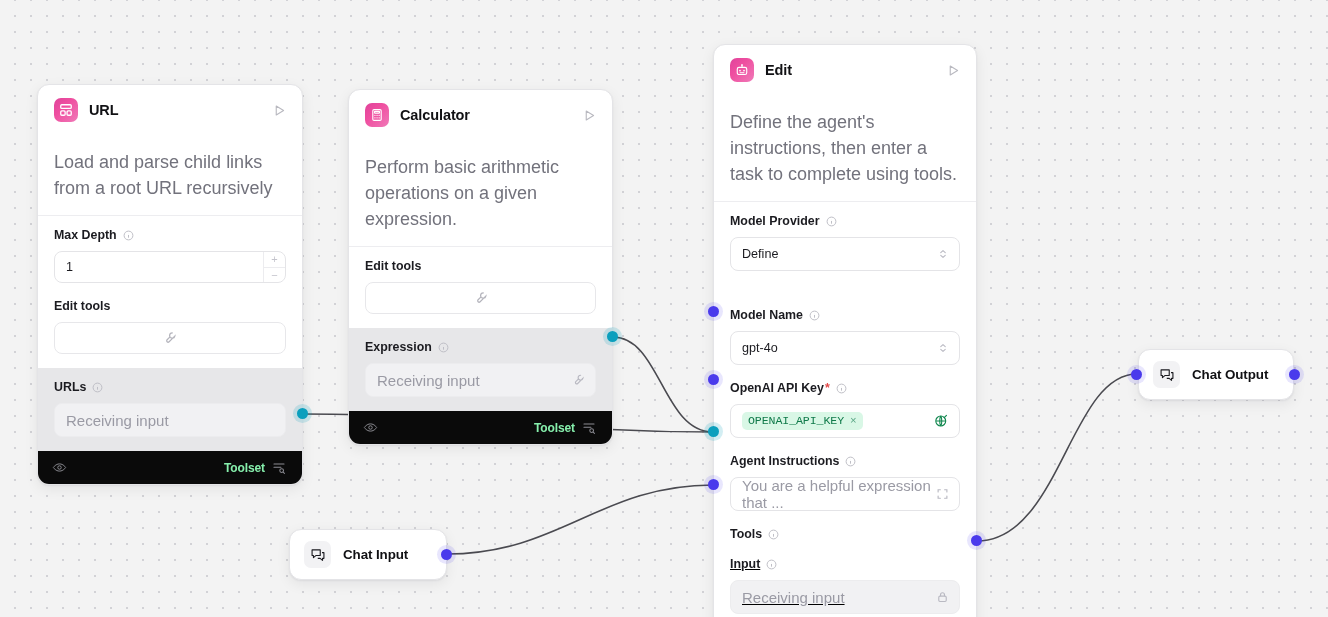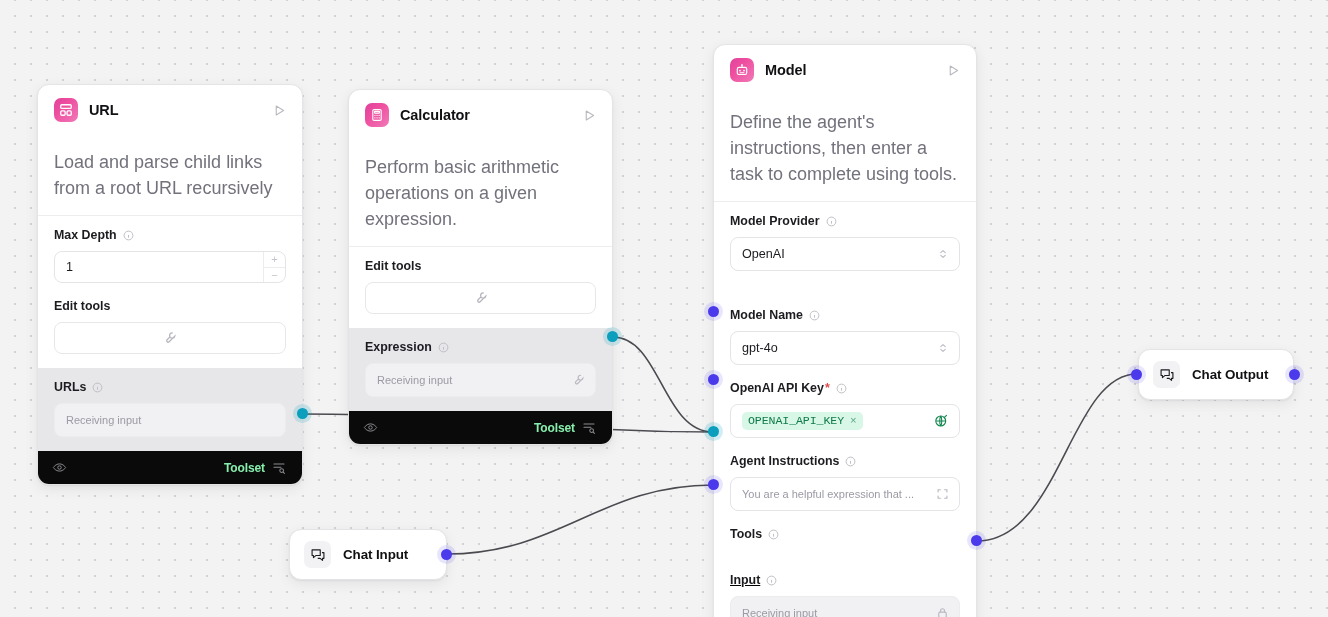--- a/index.html
+++ b/index.html
@@ -88,21 +88,21 @@
     padding: 0 11px;
     font-size: 12.6px;
     color: #1b1b20;
   }
   .control.muted {
     background: #f1f1f3;
     border-color: #ececee;
     color: #9a9aa4;
   }
   .control.tall { height: 34px; }
-  .control .ph { color: #9a9aa4; font-size: 11px; }
+  .control .ph { color: #9a9aa4; font-size: 15px; }
   .ctrl-right {
     position: absolute; right: 10px; top: 50%;
     transform: translateY(-50%);
     display: flex; align-items: center; color: #b9b9c2;
   }
   .edit-tools-box {
     height: 32px;
     border: 1px solid #e7e7ea;
     border-radius: 8px;
     background: #fff;
@@ -363,42 +363,42 @@
         <div class="node-icon">
           <svg width="14" height="14" viewBox="0 0 16 16" fill="none" stroke="#ffffff" stroke-width="1.3">
             <rect x="2.6" y="5" width="10.8" height="8.2" rx="2"></rect>
             <path d="M8 5V2.6" stroke-linecap="round"></path>
             <circle cx="8" cy="2" r="0.9" fill="#ffffff" stroke="none"></circle>
             <circle cx="5.7" cy="8.6" r="1" fill="#ffffff" stroke="none"></circle>
             <circle cx="10.3" cy="8.6" r="1" fill="#ffffff" stroke="none"></circle>
             <path d="M5.8 11.2h4.4" stroke-linecap="round"></path>
           </svg>
         </div>
-        <div class="node-title">Model</div>
+        <div class="node-title">Edit</div>
         <div class="play-btn">
           <svg width="13" height="13" viewBox="0 0 16 16" fill="none" stroke="currentColor" stroke-width="1.4" stroke-linejoin="round">
               <path d="M4 2.6 L13 8 L4 13.4 Z"></path>
             </svg>
         </div>
       </div>
       <div class="node-desc">Define the agent's instructions, then enter a task to complete using tools.</div>
     </div>
     <div class="node-body">
       <div class="field">
         <div class="field-label">
           <span>Model Provider</span>
           <span class="info-i">
             <svg width="11" height="11" viewBox="0 0 16 16" fill="none" stroke="currentColor" stroke-width="1.4">
                 <circle cx="8" cy="8" r="6.4"></circle>
                 <path d="M8 7.2v4M8 4.9v.1"></path>
               </svg>
           </span>
         </div>
         <div class="control tall">
-          <span>OpenAI</span>
+          <span>Define</span>
           <span class="ctrl-right">
             <svg width="12" height="12" viewBox="0 0 16 16" fill="none" stroke="currentColor" stroke-width="1.4" stroke-linecap="round" stroke-linejoin="round">
                 <path d="M5 6.3 8 3.4l3 2.9M5 9.7l3 2.9 3-2.9"></path>
               </svg>
           </span>
         </div>
       </div>
       <div class="field" style="padding-top:2px;margin-top:21px;">
         <div class="field-label">
           <span>Model Name</span>
@@ -456,21 +456,21 @@
         <div class="control tall">
           <span class="ph">You are a helpful expression that ...</span>
           <span class="ctrl-right">
             <svg width="13" height="13" viewBox="0 0 16 16" fill="none" stroke="currentColor" stroke-width="1.4" stroke-linecap="round">
                 <path d="M2.6 5.6V2.8h2.8M10.6 2.8h2.8v2.8M13.4 10.4v2.8h-2.8M5.4 13.2H2.6v-2.8"></path>
               </svg>
           </span>
         </div>
       </div>
       <div class="field" style="padding-top:2px; padding-bottom:4px;">
-        <div class="field-label" style="margin-bottom:16px;">
+        <div class="field-label" style="margin-bottom:0;">
           <span>Tools</span>
           <span class="info-i">
             <svg width="11" height="11" viewBox="0 0 16 16" fill="none" stroke="currentColor" stroke-width="1.4">
                 <circle cx="8" cy="8" r="6.4"></circle>
                 <path d="M8 7.2v4M8 4.9v.1"></path>
               </svg>
           </span>
         </div>
       </div>
       <div class="field" style="padding-top:12px;text-decoration:underline;">

